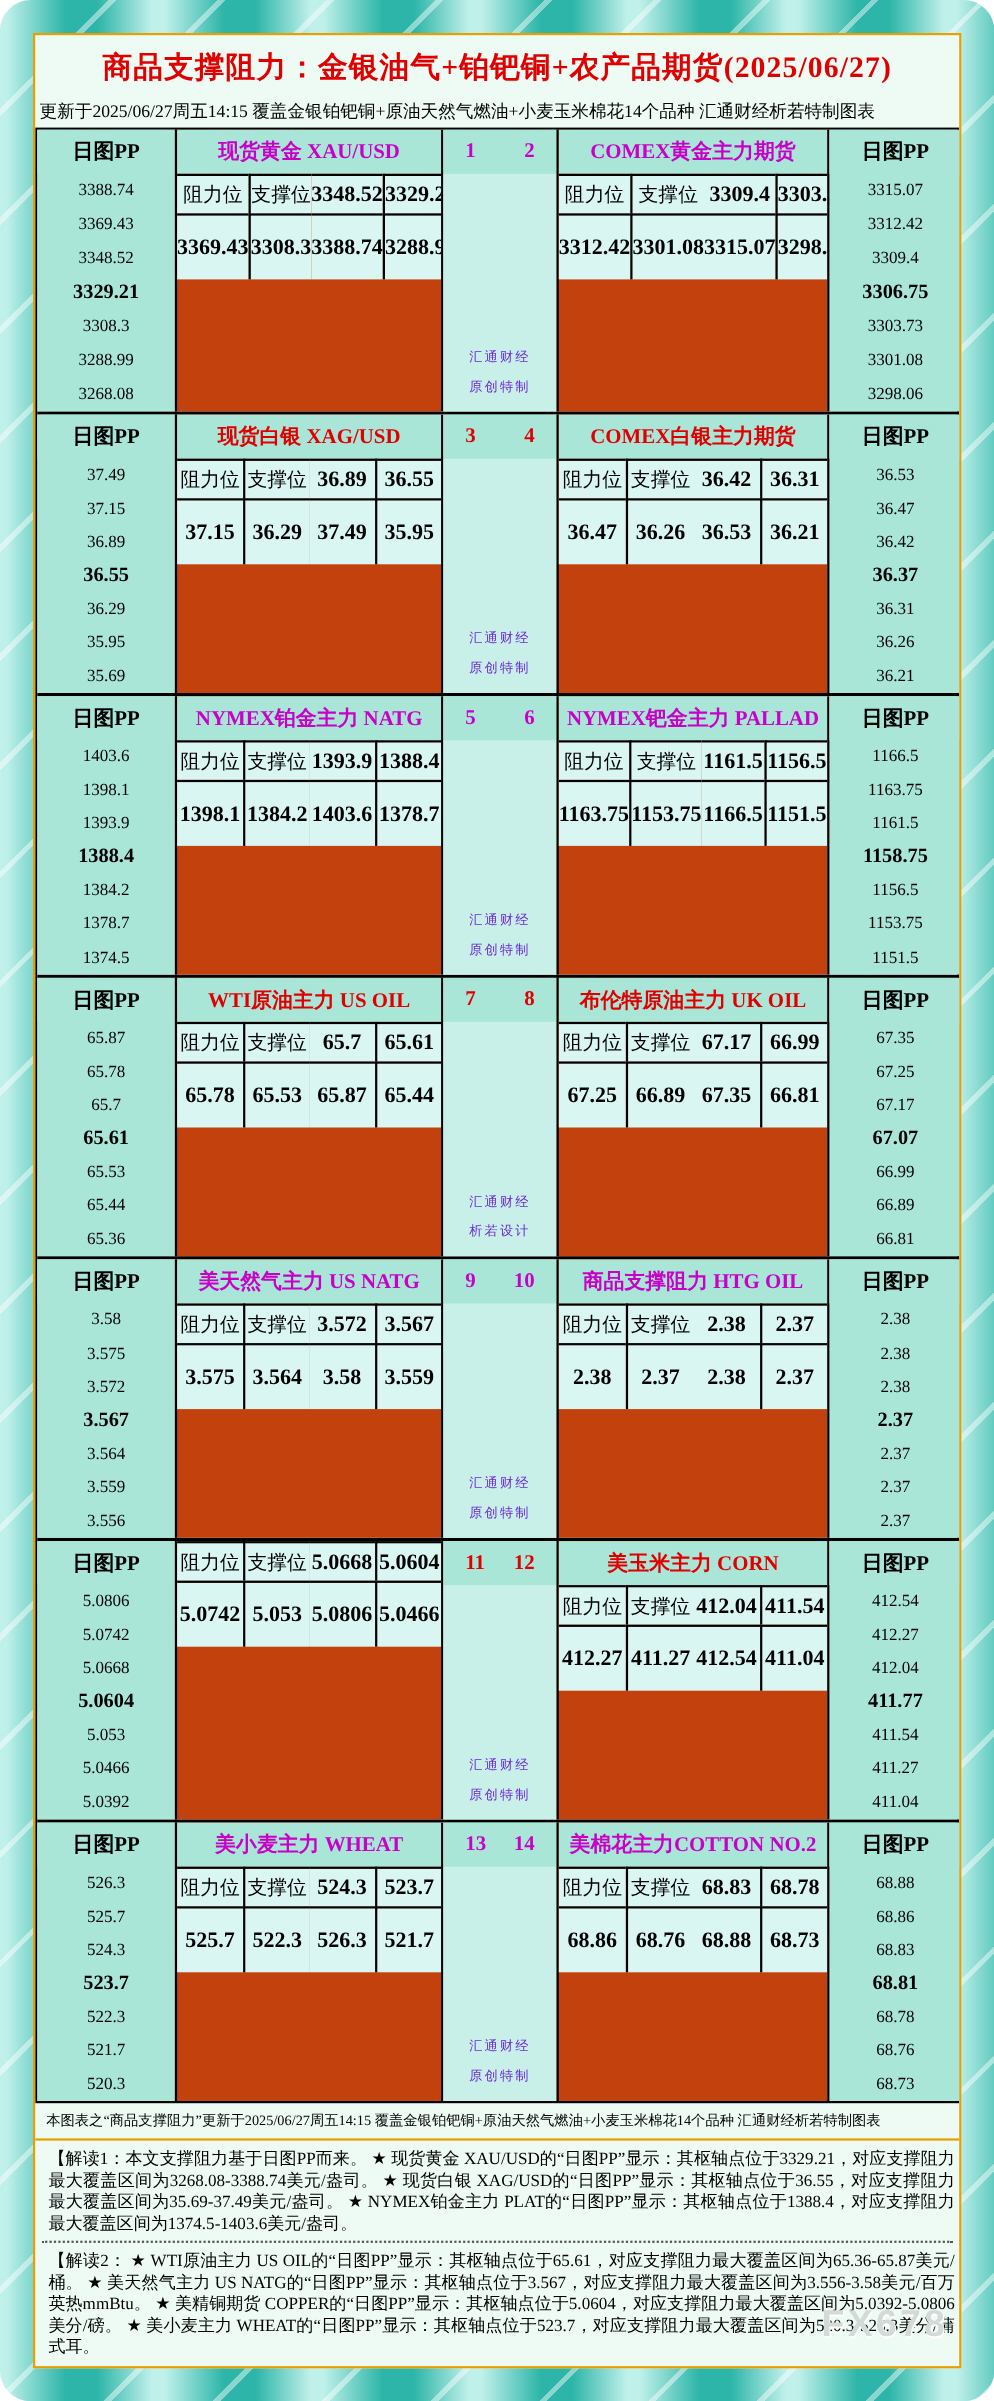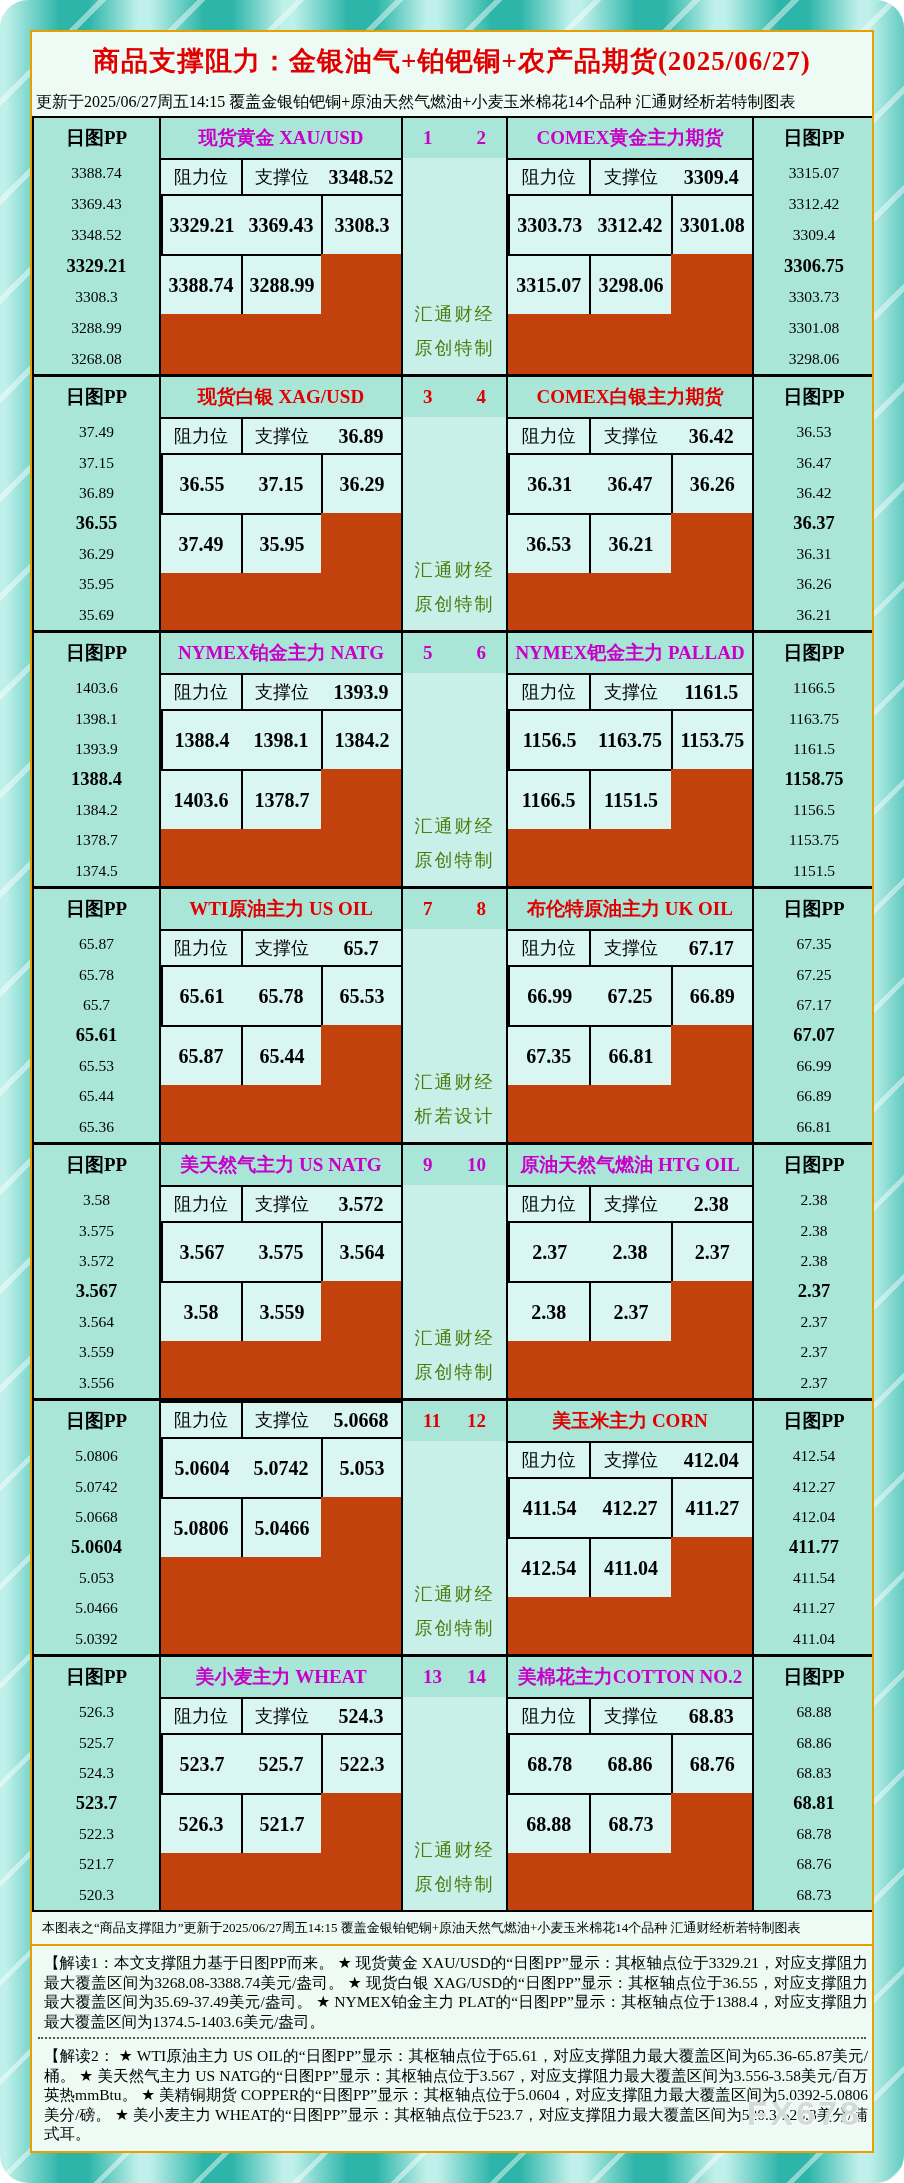--- a/index.html
+++ b/index.html
@@ -23,29 +23,29 @@
   .col-head { height:40px; display:flex; align-items:center; justify-content:center; background:#a9e6d8; font-weight:bold; font-size:19px; white-space:nowrap; }
   .accent-magenta .accent { color:#c800c8; }
   .accent-red .accent { color:#e00000; }
 
   .pp-col { background:#a9e6d8; }
   .pp-list { flex:1; display:flex; flex-direction:column; }
   .pp-v { flex:1; display:flex; align-items:center; justify-content:center; font-size:15.5px; color:#000; }
   .pp-v.pivot { font-size:18.5px; font-weight:bold; }
 
   .table-col { background:#c2410c; }
-  .itable { display:grid; grid-template-columns:1fr 1fr 1fr; grid-template-rows:36px 60px 60px 60px; height:200px; }
+  .itable { display:grid; grid-template-columns:1fr 1fr 1fr 1fr; grid-template-rows:36px 60px 60px 60px; height:200px; }
   .icell { background:#d9f6f2; border-top:2px solid #000; display:flex; align-items:center; justify-content:center; font-weight:bold; font-size:20px; }
   .icell:nth-child(even) { border-left:2px solid #000; }
   .icell.ihead { font-weight:normal; font-size:18px; }
 
   .mid-col { background:#a9e6d8; }
   .mid-head { justify-content:space-between; padding:0 20px; }
   .mid-body { flex:1; background:#c8f0e9; display:flex; flex-direction:column; justify-content:flex-end; align-items:center; padding-bottom:14px; gap:10px; }
-  .wm { color:#4d7c0f; font-size:18px; letter-spacing:2px; }
+  .wm { color:#6d28d9; font-size:12px; letter-spacing:2px; }
 
   .footer-note { border-bottom:2px solid #e8a000; padding:6px 10px; text-align:left; font-size:13px; line-height:20px; color:#000; }
   .note { padding:7px 4px 6px 12px; font-size:15.5px; line-height:19.5px; color:#000; text-align:justify; }
   .dotted-divider { border-top:2px dotted #555; margin:0 6px; }
   .brand { position:absolute; right:10px; bottom:18px; font-size:34px; font-weight:bold; color:#d4dad7; letter-spacing:3px; text-shadow:1px 1px 0 #ffffff; font-family:"Liberation Sans","DejaVu Sans",sans-serif; }
 </style>
 </head>
 <body>
 
 <div class="page">
@@ -332,21 +332,21 @@
       <div class="col-head accent mid-head">
         <span>9</span>
         <span>10</span>
       </div>
       <div class="mid-body">
         <div class="wm">汇通财经</div>
         <div class="wm">原创特制</div>
       </div>
     </div>
     <div class="col table-col">
-      <div class="col-head accent">原油天然气燃油 HTG OIL</div>
+      <div class="col-head accent">商品支撑阻力 HTG OIL</div>
       <div class="itable">
         <div class="icell ihead">阻力位</div>
         <div class="icell ihead">支撑位</div>
         <div class="icell">2.38</div>
         <div class="icell">2.37</div>
         <div class="icell">2.38</div>
         <div class="icell">2.37</div>
         <div class="icell">2.38</div>
         <div class="icell">2.37</div>
       </div>

